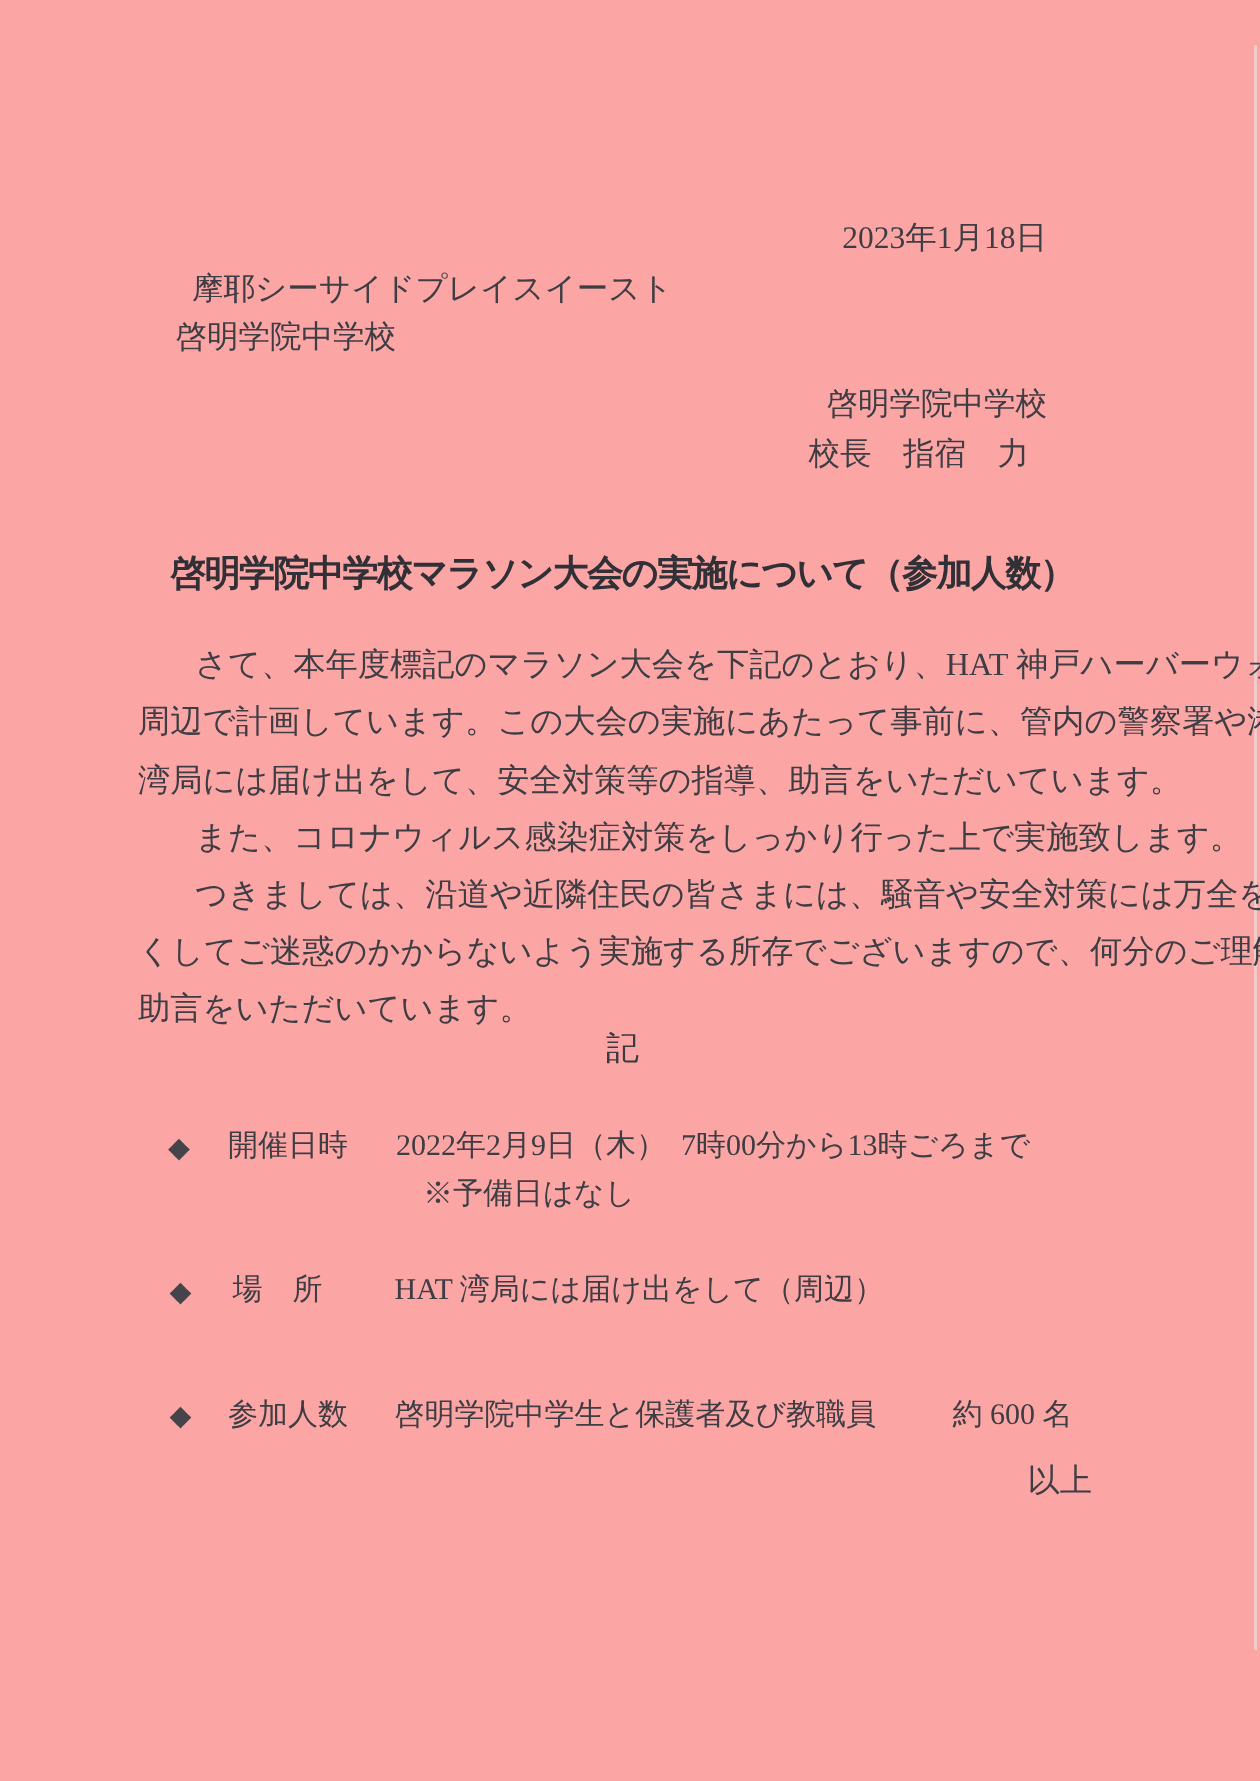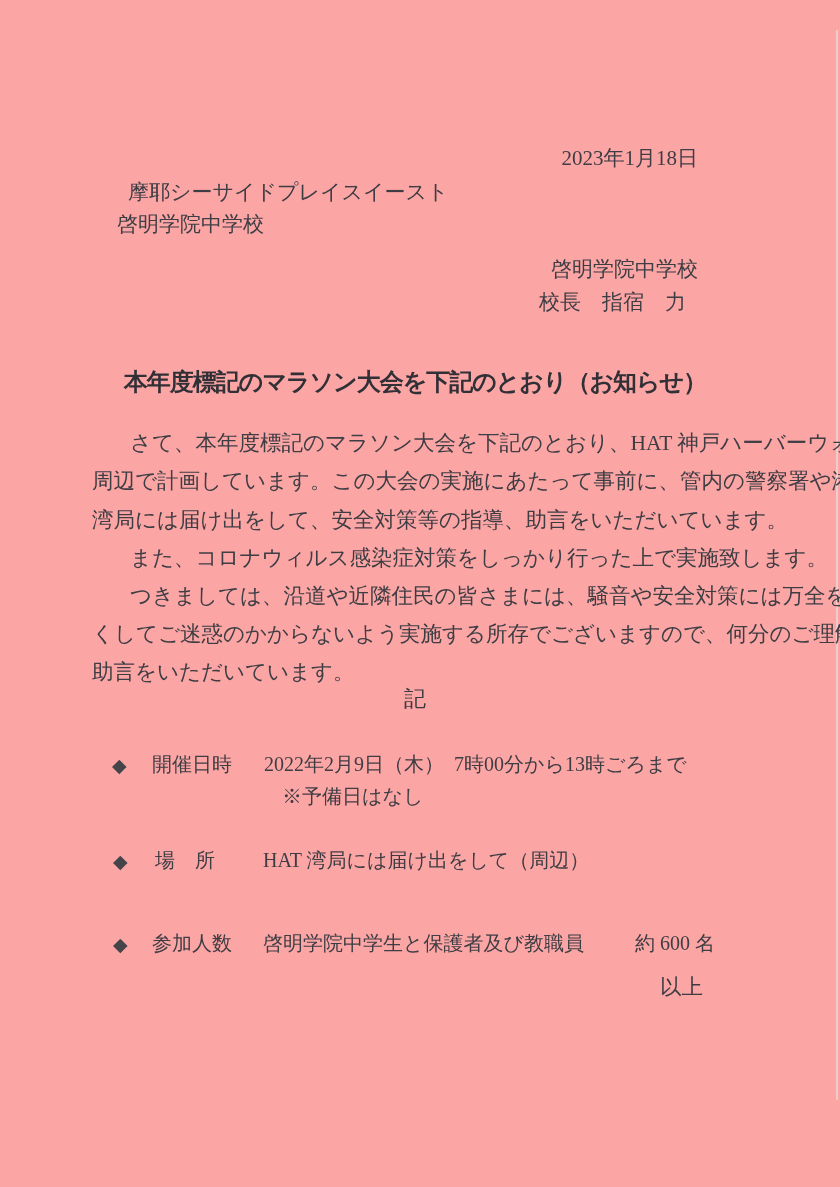--- a/index.html
+++ b/index.html
@@ -47,21 +47,21 @@
   <div class="scan-line" style="left:836px;top:30px;width:2px;height:1070px;opacity:0.55;"></div>
 
   <div class="abs t21" style="right:142px;top:146px;">2023年1月18日</div>
 
   <div class="abs t21" style="left:117px;top:180px;margin-left:11px;">摩耶シーサイドプレイスイースト</div>
   <div class="abs t21" style="left:117px;top:212px;">啓明学院中学校</div>
 
   <div class="abs t21" style="right:142px;top:257px;">啓明学院中学校</div>
   <div class="abs t21" style="right:154px;top:290px;">校長　指宿　力</div>
 
-  <div class="abs" id="doc-title" style="left:90px;top:366px;width:650px;">本年度標記のマラソン大会を下記のとおり（お知らせ）</div>
+  <div class="abs" id="doc-title" style="left:90px;top:366px;width:650px;">啓明学院中学校マラソン大会の実施について（参加人数）</div>
 
   <div class="abs body-line indent" style="left:92px;top:431px;">さて、本年度標記のマラソン大会を下記のとおり、HAT 神戸ハーバーウォーク</div>
   <div class="abs body-line" style="left:92px;top:469px;">周辺で計画しています。この大会の実施にあたって事前に、管内の警察署や港</div>
   <div class="abs body-line" style="left:92px;top:508px;">湾局には届け出をして、安全対策等の指導、助言をいただいています。</div>
   <div class="abs body-line indent" style="left:92px;top:546px;">また、コロナウィルス感染症対策をしっかり行った上で実施致します。</div>
   <div class="abs body-line indent" style="left:92px;top:584px;">つきましては、沿道や近隣住民の皆さまには、騒音や安全対策には万全を尽</div>
   <div class="abs body-line" style="left:92px;top:622px;">くしてご迷惑のかからないよう実施する所存でございますので、何分のご理解と</div>
   <div class="abs body-line" style="left:92px;top:660px;">助言をいただいています。</div>
 
   <div class="abs ki-center" style="left:90px;top:684px;width:650px;">記</div>
@@ -80,15 +80,15 @@
     <span class="abs t22" style="left:263px;top:0;">HAT 湾局には届け出をして（周辺）</span>
   </div>
 
   <div class="abs" style="left:0;top:931px;width:840px;height:26px;">
     <span class="abs diamond" style="left:113px;top:2px;">◆</span>
     <span class="abs t22" style="left:152px;top:0;">参加人数</span>
     <span class="abs t22" style="left:263px;top:0;">啓明学院中学生と保護者及び教職員</span>
     <span class="abs t22" style="left:635px;top:0;">約 600 名</span>
   </div>
 
-  <div class="abs closing" style="right:137px;top:972px;">以上</div>
+  <div class="abs closing" style="right:112px;top:972px;">以上</div>
 
 </div>
 
 </body></html>

